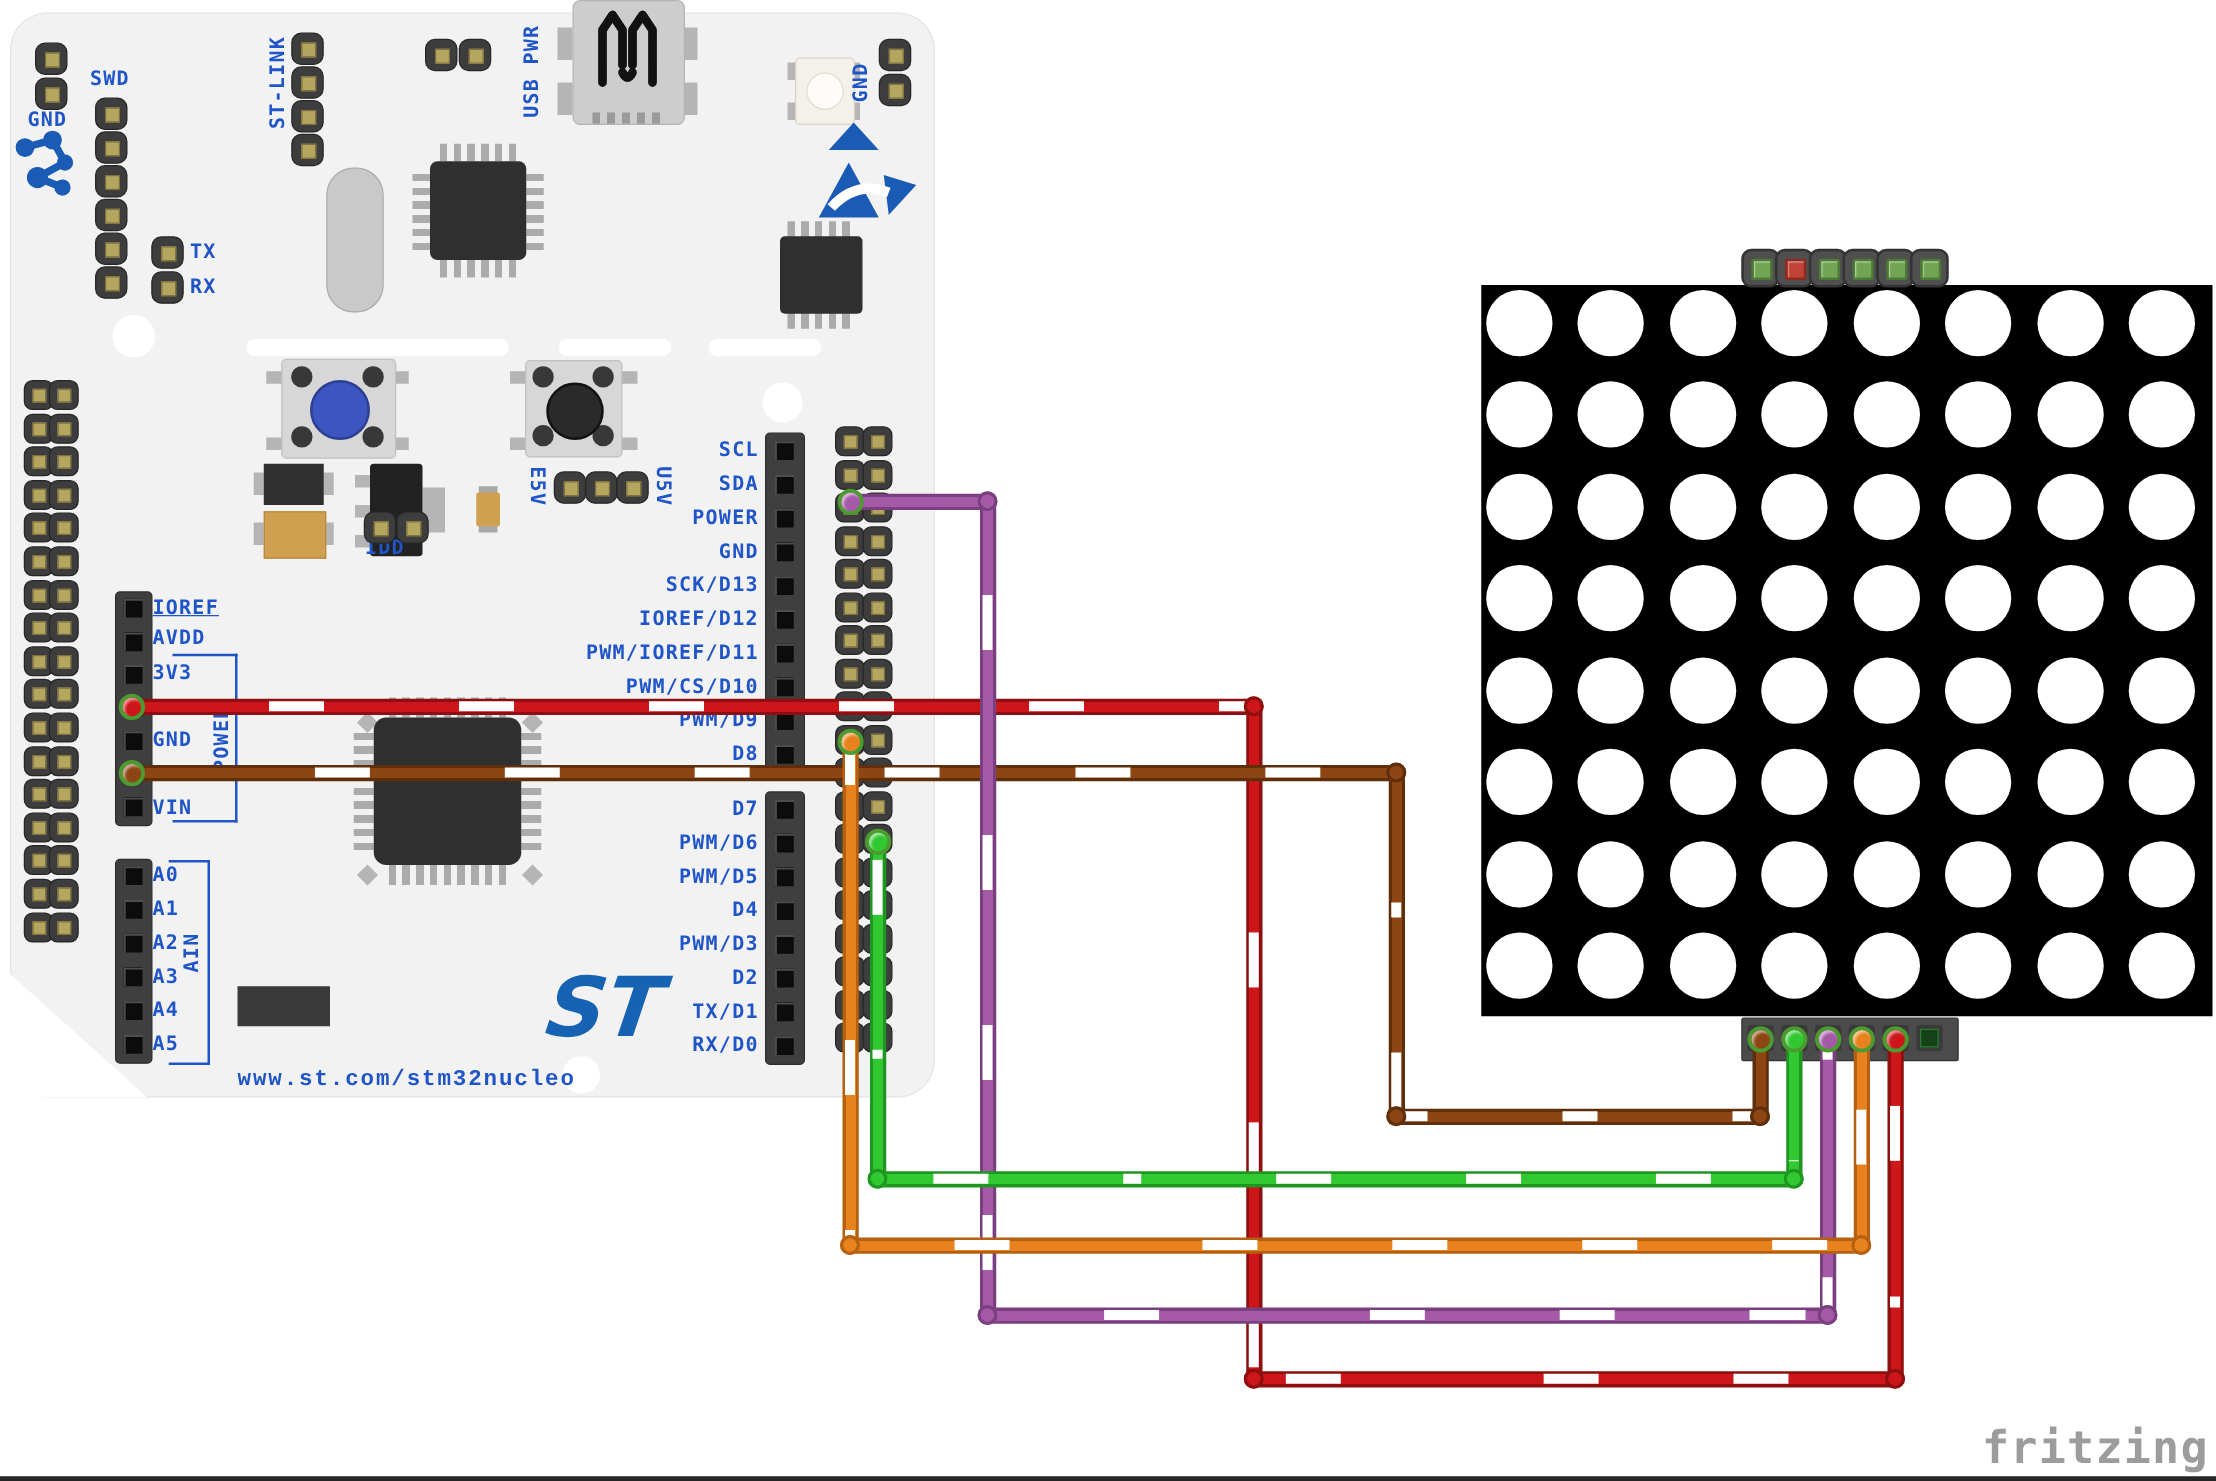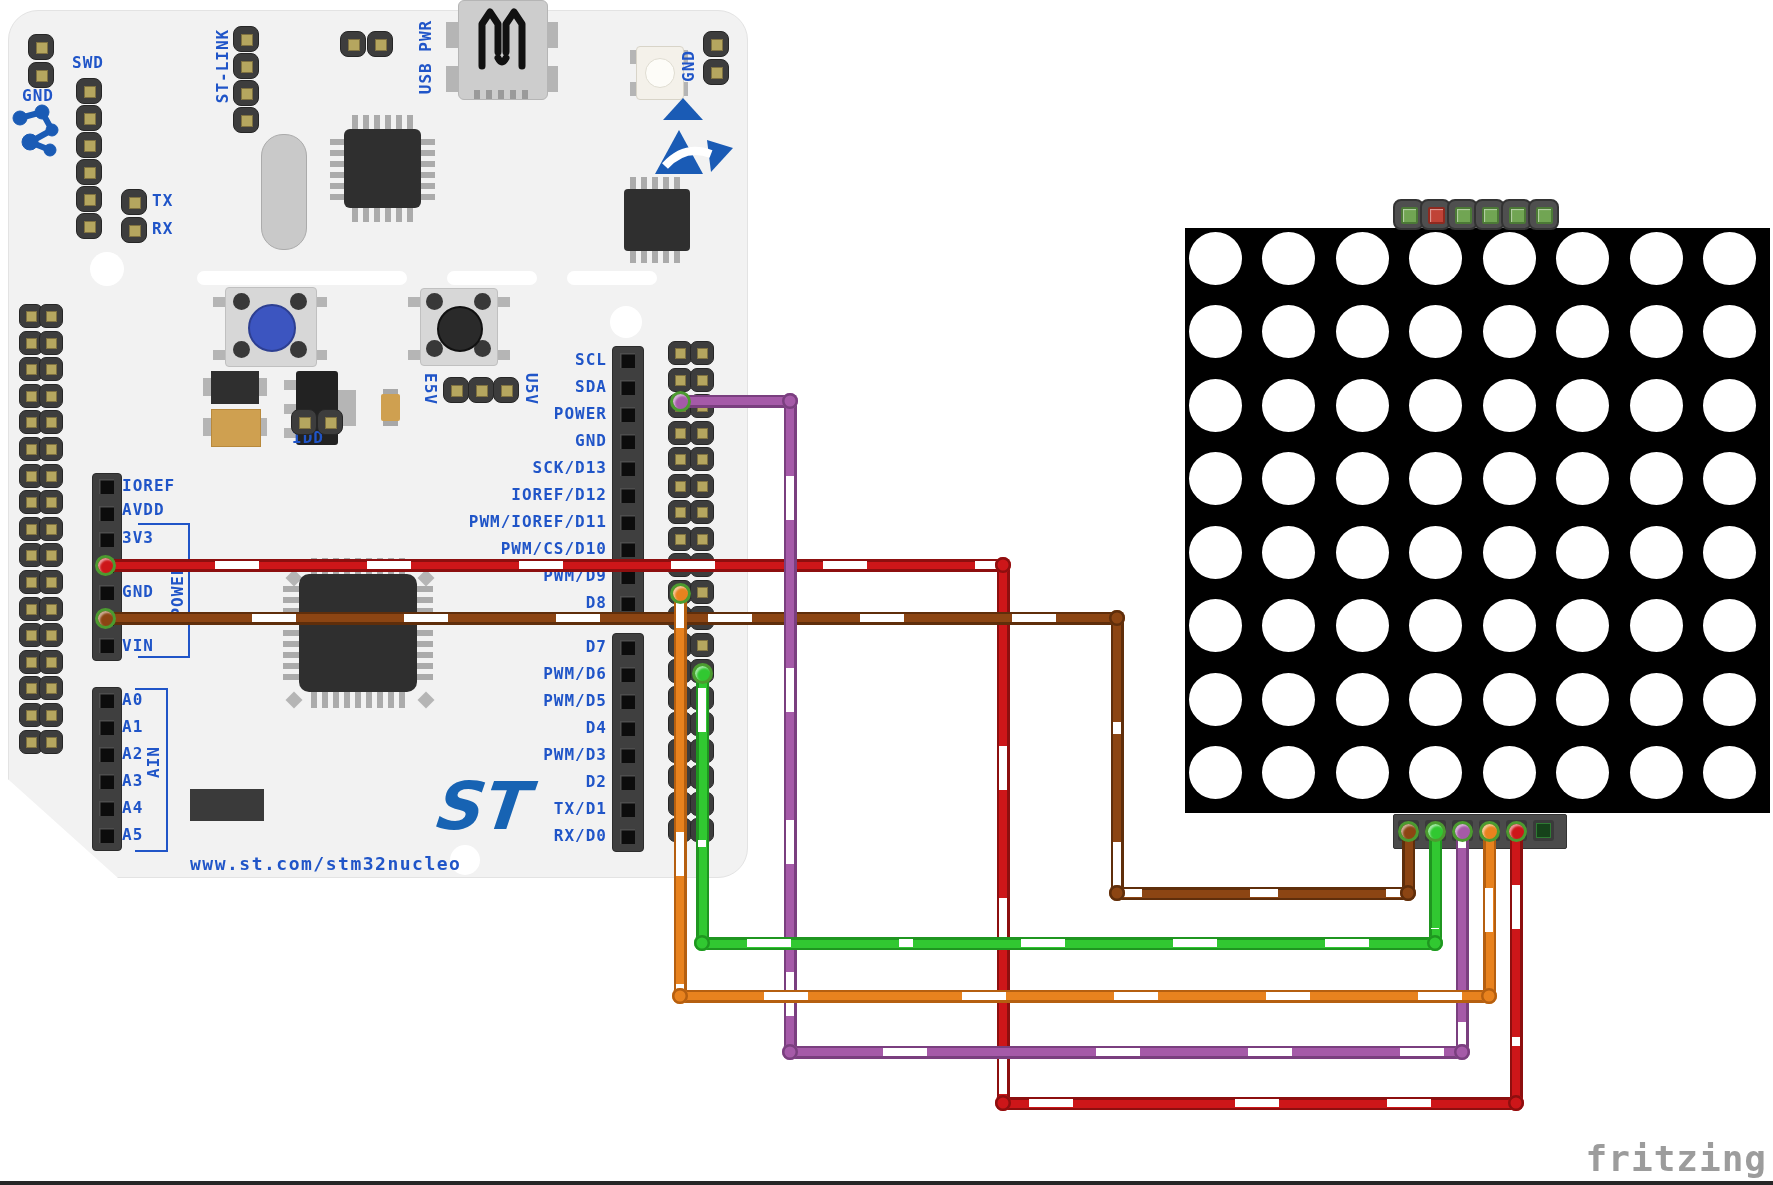--- a/index.html
+++ b/index.html
@@ -199,21 +199,21 @@
   <div class="lbl" style="left:152px;top:189px;">TX</div>
   <div class="lbl" style="left:152px;top:217px;">RX</div>
   <div class="vlbl" style="left:222px;top:66px;">ST-LINK</div>
   <div class="vlbl" style="left:425px;top:57px;">USB PWR</div>
   <div class="vlbl" style="left:688px;top:66px;">GND</div>
   <div class="vlbl cw" style="left:430px;top:389px;">E5V</div>
   <div class="vlbl cw" style="left:531px;top:389px;">U5V</div>
   <div class="lbl" style="left:292px;top:426px;">IDD</div>
   <div class="vlbl" style="left:177px;top:591px;">POWER</div>
   <div class="vlbl" style="left:153px;top:762px;">AIN</div>
-  <div class="lbl" style="left:190px;top:852px;font-size:18px;letter-spacing:1.5px;">www.st.com/stm32nucleo</div>
+  <div class="lbl" style="left:190px;top:852px;font-size:18px;letter-spacing:1.5px;font-family:Liberation Mono, monospace;">www.st.com/stm32nucleo</div>
   <div class="stlogo">ST</div>
 
   <div class="bracket" style="left:138px;top:523px;width:50px;height:131px;"></div>
   <div class="bracket" style="left:135px;top:688px;width:31px;height:160px;"></div>
 
   <div id="gen-headers">
       <div class="lbl lbl-r" style="top: 348px; right: 1166px;">SCL</div>
       <div class="lbl lbl-r" style="top: 375px; right: 1166px;">SDA</div>
       <div class="lbl lbl-r" style="top: 402px; right: 1166px;">POWER</div>
       <div class="lbl lbl-r" style="top: 429px; right: 1166px;">GND</div>
@@ -224,21 +224,21 @@
       <div class="lbl lbl-r" style="top: 564px; right: 1166px;">PWM/D9</div>
       <div class="lbl lbl-r" style="top: 591px; right: 1166px;">D8</div>
       <div class="lbl lbl-r" style="top: 635px; right: 1166px;">D7</div>
       <div class="lbl lbl-r" style="top: 662px; right: 1166px;">PWM/D6</div>
       <div class="lbl lbl-r" style="top: 689px; right: 1166px;">PWM/D5</div>
       <div class="lbl lbl-r" style="top: 716px; right: 1166px;">D4</div>
       <div class="lbl lbl-r" style="top: 743px; right: 1166px;">PWM/D3</div>
       <div class="lbl lbl-r" style="top: 770px; right: 1166px;">D2</div>
       <div class="lbl lbl-r" style="top: 797px; right: 1166px;">TX/D1</div>
       <div class="lbl lbl-r" style="top: 824px; right: 1166px;">RX/D0</div>
-      <div class="lbl" style="top: 474px; left: 122px;">IOREF</div>
+      <div class="lbl" style="top: 474px; left: 122px; text-decoration: underline;">IOREF</div>
       <div class="lbl" style="top: 498px; left: 122px;">AVDD</div>
       <div class="lbl" style="top: 526px; left: 122px;">3V3</div>
       <div class="lbl" style="top: 580px; left: 122px;">GND</div>
       <div class="lbl" style="top: 634px; left: 122px;">VIN</div>
       <div class="lbl" style="top: 688px; left: 122px;">A0</div>
       <div class="lbl" style="top: 715px; left: 122px;">A1</div>
       <div class="lbl" style="top: 742px; left: 122px;">A2</div>
       <div class="lbl" style="top: 769px; left: 122px;">A3</div>
       <div class="lbl" style="top: 796px; left: 122px;">A4</div>
       <div class="lbl" style="top: 823px; left: 122px;">A5</div>

